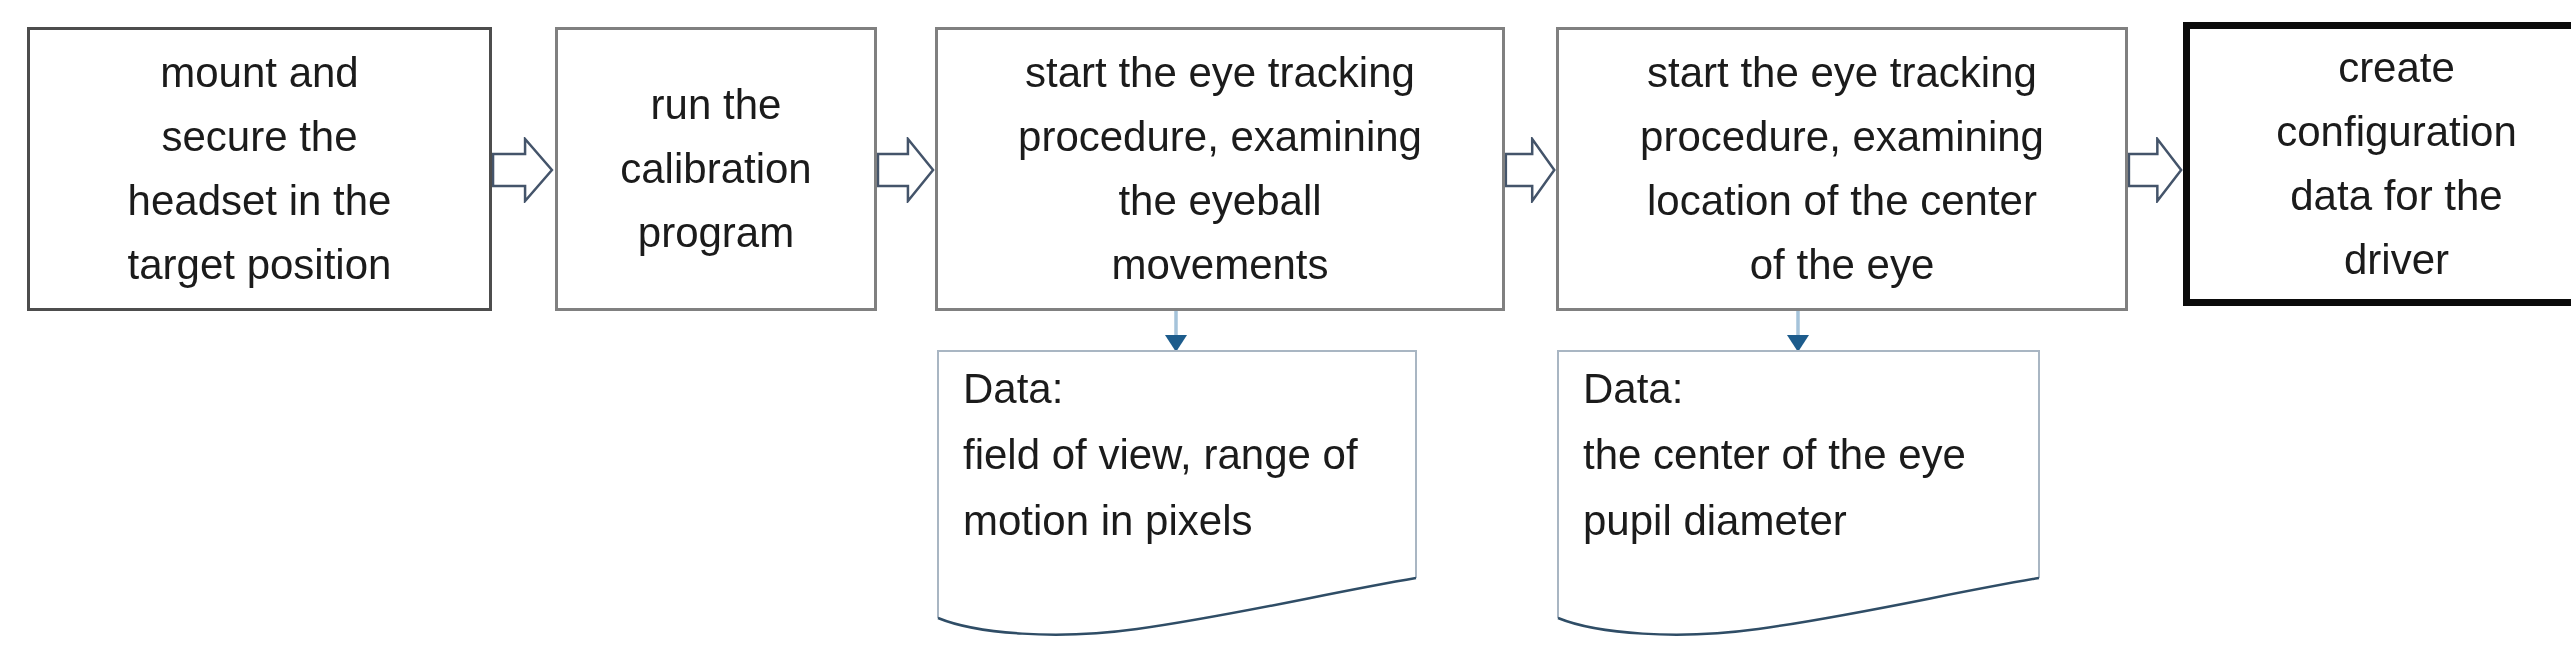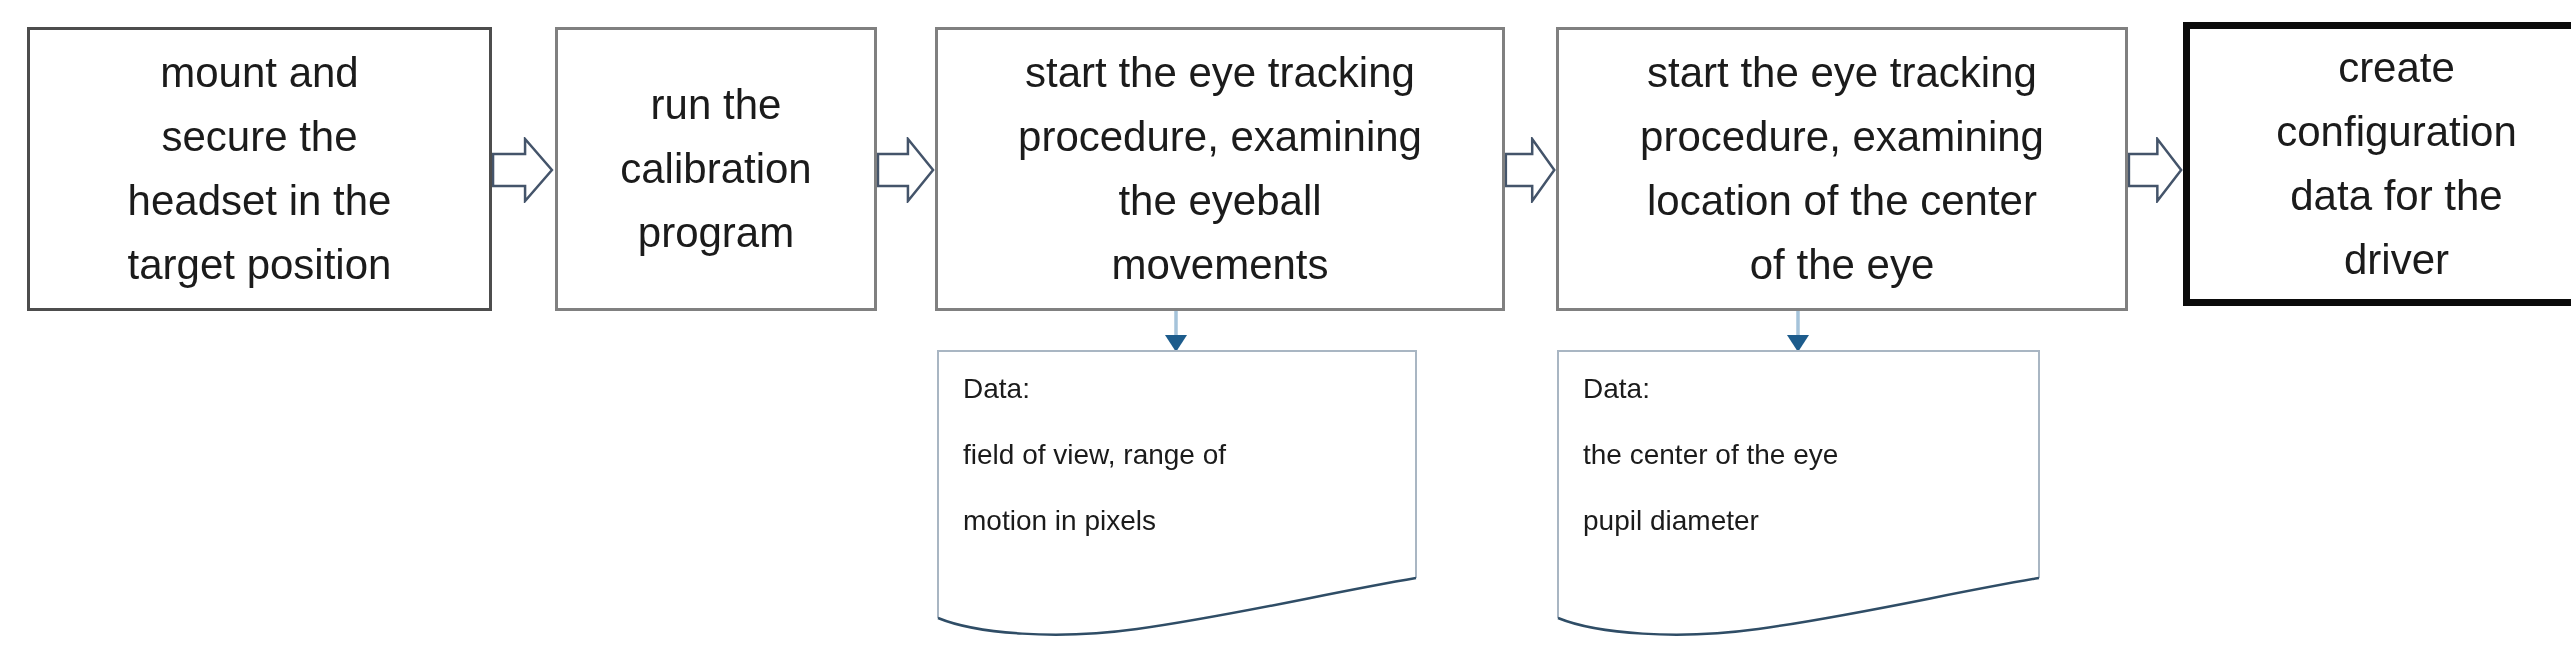--- a/index.html
+++ b/index.html
@@ -58,21 +58,21 @@
   .doc{position:absolute;top:350px;height:292px;}
   .d1{left:937px; width:480px;}
   .d2{left:1557px;width:483px;}
   .doc svg{position:absolute;left:0;top:0;width:100%;height:100%;}
   .doc .doc-fill{fill:#ffffff;stroke:none;}
   .doc .doc-edge{fill:none;stroke:var(--document-border,#a9b6c3);stroke-width:2;vector-effect:non-scaling-stroke;}
   .doc .doc-wave{fill:none;stroke:var(--document-wave,#2f4d66);stroke-width:2.5;vector-effect:non-scaling-stroke;}
   .doc-text{
     position:absolute;left:26px;top:6px;right:10px;
     white-space:pre-line;
-    font-size:28px;line-height:66px;
+    font-size:42px;line-height:66px;
     text-align:left;
   }
 </style>
 </head>
 <body>
 
 <div class="canvas">
 
   <div class="step box-dark s1">
     <span class="step-text">mount and

